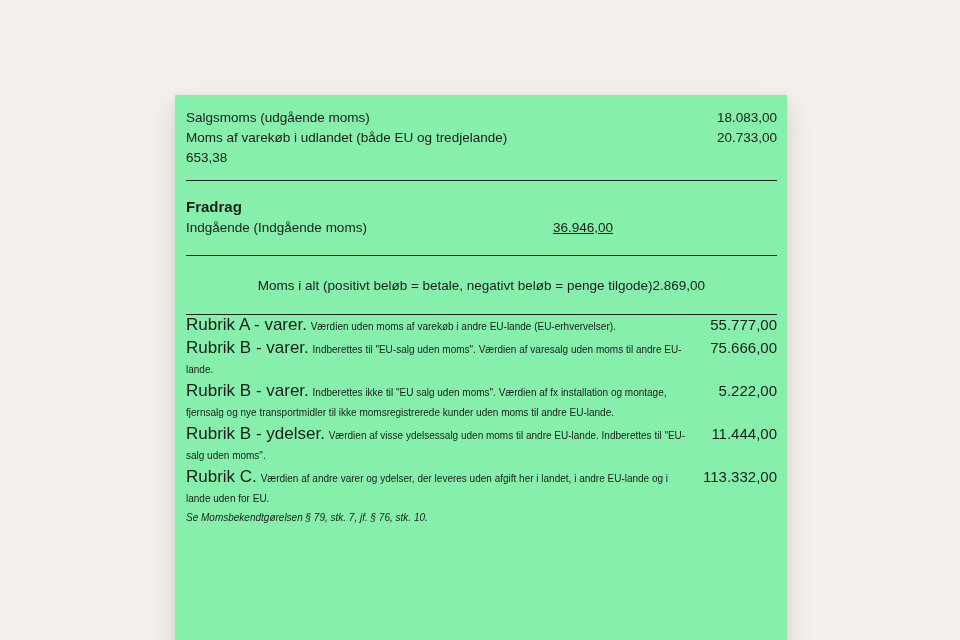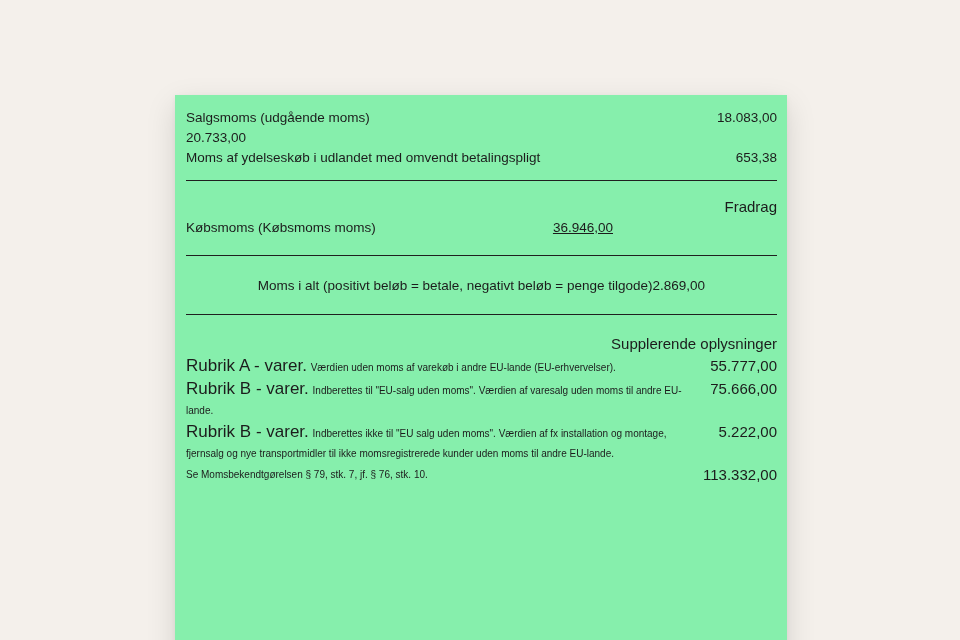--- a/index.html
+++ b/index.html
@@ -38,24 +38,23 @@
   .rule {
     height: 0;
     border: 0;
     border-top: 1.4px solid #1f1f1f;
     margin: 0;
   }
   .rule-1 { margin-top: 12px; }
   .rule-2 { margin-top: 17px; }
   .rule-3 { margin-top: 18px; }
   .section-heading {
-    font-weight: 400;
+    font-weight: 700;
     font-size: 15px;
     line-height: 22px;
-    text-align: right;
   }
   .heading-fradrag { margin-top: 15px; }
   .heading-suppl { margin-top: 18px; margin-bottom: 1px; }
   .total-row { margin-top: 20px; justify-content: center; }
   
   .mid-val { margin-right: 164px; text-decoration: underline; }
   
   .srow {
     position: relative;
     margin-bottom: 2px;
@@ -67,20 +66,21 @@
   .slabel {
     font-size: 17px;
     text-align: center;
   }
   .sdesc {
     font-size: 10px;
     text-align: right;
   }
   .sfootnote {
     font-size: 10px;
+    font-style: italic;
     line-height: 19px;
   }
   .sval {
     position: absolute;
     right: 0;
     top: 0;
     font-size: 15px;
     line-height: 19px;
     white-space: nowrap;
   }
@@ -88,45 +88,44 @@
 </head>
 <body>
 
 <div class="card">
 
   <div class="row">
     <span class="lbl">Salgsmoms (udgående moms)</span>
     <span class="val">18.083,00</span>
   </div>
   <div class="row">
+    <span class="lbl">Moms af varekøb i udlandet (både EU og tredjelande)</span>
     <span class="val">20.733,00</span>
   </div>
   <div class="row">
-    <span class="lbl">Moms af ydelseskøb i udlandet med omvendt betalingspligt</span>
     <span class="val">653,38</span>
   </div>
 
   <div class="rule rule-1"></div>
 
   <div class="section-heading heading-fradrag">Fradrag</div>
   <div class="row">
-    <span class="lbl">Købsmoms (Købsmoms moms)</span>
+    <span class="lbl">Indgående (Indgående moms)</span>
     <span class="val mid-val">36.946,00</span>
   </div>
 
   <div class="rule rule-2"></div>
 
   <div class="row total-row">
     <span class="lbl">Moms i alt (positivt beløb = betale, negativt beløb = penge tilgode)</span>
     <span class="val">2.869,00</span>
   </div>
 
   <div class="rule rule-3"></div>
 
-  <div class="section-heading heading-suppl">Supplerende oplysninger</div>
 
   <div class="srow">
     <div class="stext">
       <span class="slabel">Rubrik A - varer.</span>
       <span class="sdesc">Værdien uden moms af varekøb i andre EU-lande (EU-erhvervelser).</span>
     </div>
     <span class="sval">55.777,00</span>
   </div>
 
 
@@ -139,19 +138,30 @@
   </div>
 
   <div class="srow">
     <div class="stext">
       <span class="slabel">Rubrik B - varer.</span>
       <span class="sdesc">Indberettes ikke til "EU salg uden moms". Værdien af fx installation og montage, fjernsalg og nye transportmidler til ikke momsregistrerede kunder uden moms til andre EU-lande.</span>
     </div>
     <span class="sval">5.222,00</span>
   </div>
 
+  <div class="srow">
+    <div class="stext">
+      <span class="slabel">Rubrik B - ydelser.</span>
+      <span class="sdesc">Værdien af visse ydelsessalg uden moms til andre EU-lande. Indberettes til "EU-salg uden moms".</span>
+    </div>
+    <span class="sval">11.444,00</span>
+  </div>
 
   <div class="srow">
+    <div class="stext">
+      <span class="slabel">Rubrik C.</span>
+      <span class="sdesc">Værdien af andre varer og ydelser, der leveres uden afgift her i landet, i andre EU-lande og i lande uden for EU.</span>
+    </div>
     <div class="sfootnote">Se Momsbekendtgørelsen § 79, stk. 7, jf. § 76, stk. 10.</div>
     <span class="sval">113.332,00</span>
   </div>
 
 </div>
 
 </body></html>

